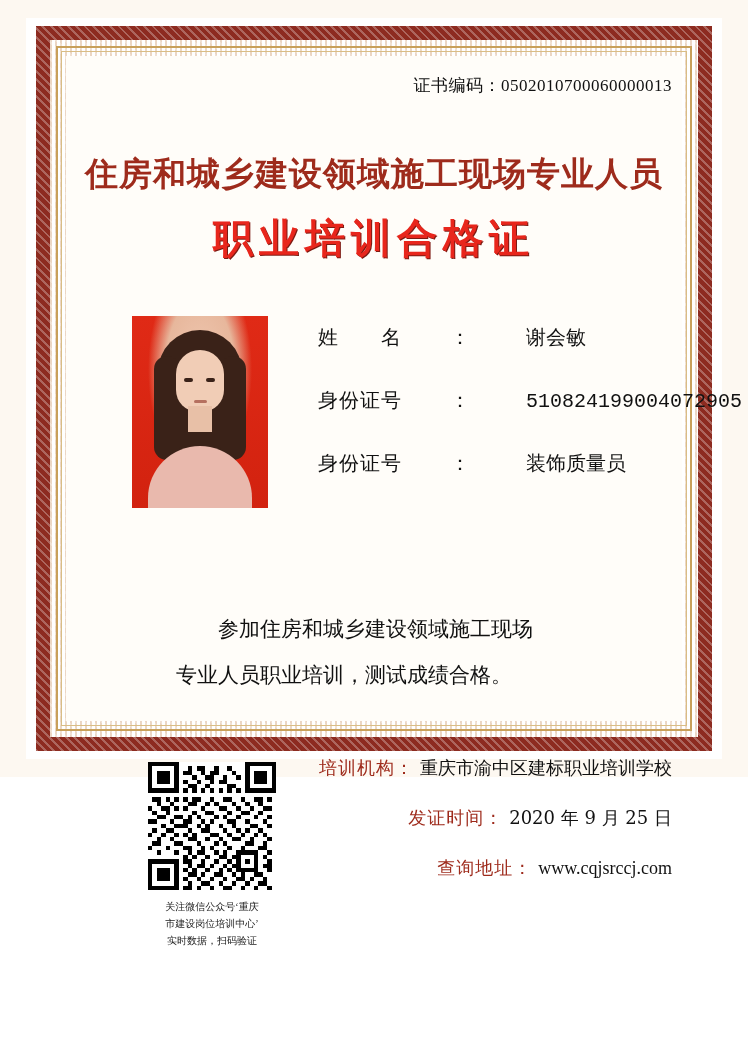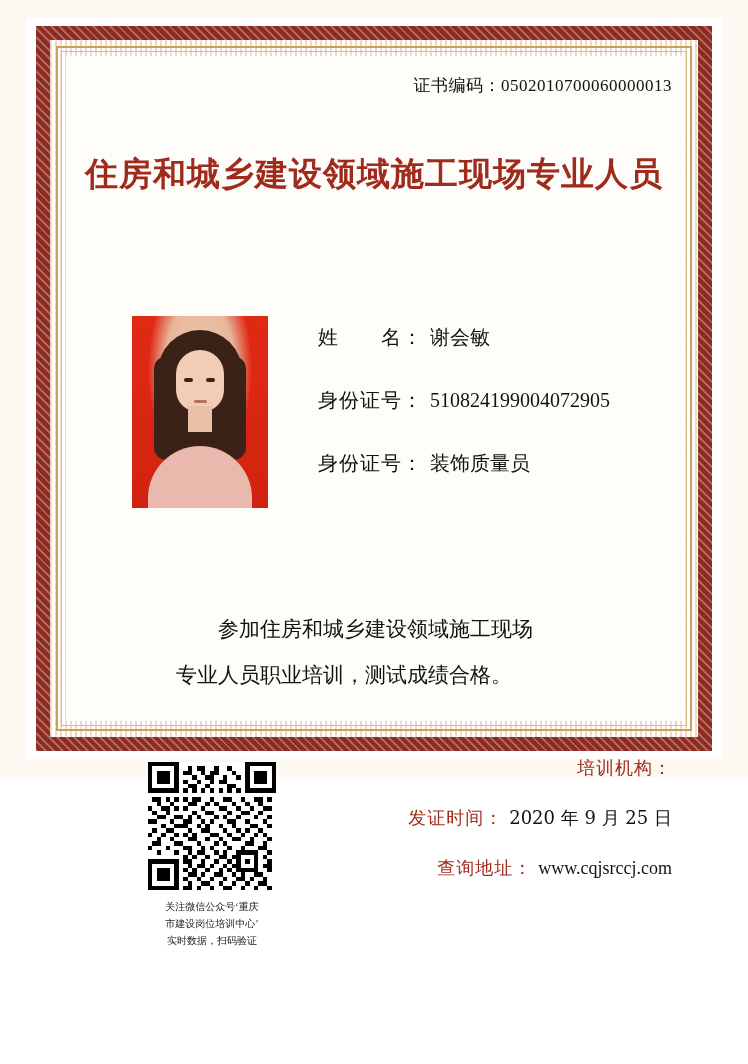--- a/index.html
+++ b/index.html
@@ -213,32 +213,33 @@
     left: 252px;
     top: 268px;
     right: 10px;
   }
   .field-row {
     display: flex;
     align-items: baseline;
     margin-bottom: 36px;
     font-size: 20px;
     color: #111;
+    gap: 48px;
   }
   .field-label {
     font-family: "DejaVu Serif", serif;
     font-size: 20px;
     letter-spacing: 1px;
     white-space: nowrap;
   }
   .field-colon {
     margin: 0 2px 0 0;
   }
   .field-value {
-    font-family: Liberation Serif, serif;
+    font-family: Liberation Mono, monospace;
     font-size: 20px;
     margin-left: 6px;
     white-space: nowrap;
   }
 
   
   .body-text {
     position: absolute;
     left: 110px;
     right: 70px;
@@ -315,20 +316,21 @@
   <div class="gold-line"></div>
   <div class="gold-line-2"></div>
 
   <div class="content">
 
     <div class="serial-row">
       <span class="serial-label">证书编码：</span><span class="serial-value">0502010700060000013</span>
     </div>
 
     <div class="title-main">住房和城乡建设领域施工现场专业人员</div>
+    <div class="title-sub">职业培训合格证</div>
 
     <div class="photo">
       <div class="hair"></div>
       <div class="hair-left"></div>
       <div class="hair-right"></div>
       <div class="shoulders"></div>
       <div class="face"></div>
       <div class="neck"></div>
       <div class="eye-l"></div>
       <div class="eye-r"></div>
@@ -580,20 +582,21 @@
       <div class="qr-caption">
         <div>关注微信公众号‘重庆</div>
         <div>市建设岗位培训中心’</div>
         <div>实时数据，扫码验证</div>
       </div>
     </div>
 
     <div class="issuer">
       <div class="issuer-row">
         <span class="issuer-label">培训机构：</span>
+        <span class="issuer-value">重庆市渝中区建标职业培训学校</span>
       </div>
       <div class="issuer-row">
         <span class="issuer-label">发证时间：</span>
         <span class="issuer-value">2020 年 9 月 25 日</span>
       </div>
       <div class="issuer-row">
         <span class="issuer-label">查询地址：</span>
         <span class="issuer-value link">www.cqjsrccj.com</span>
       </div>
     </div>

